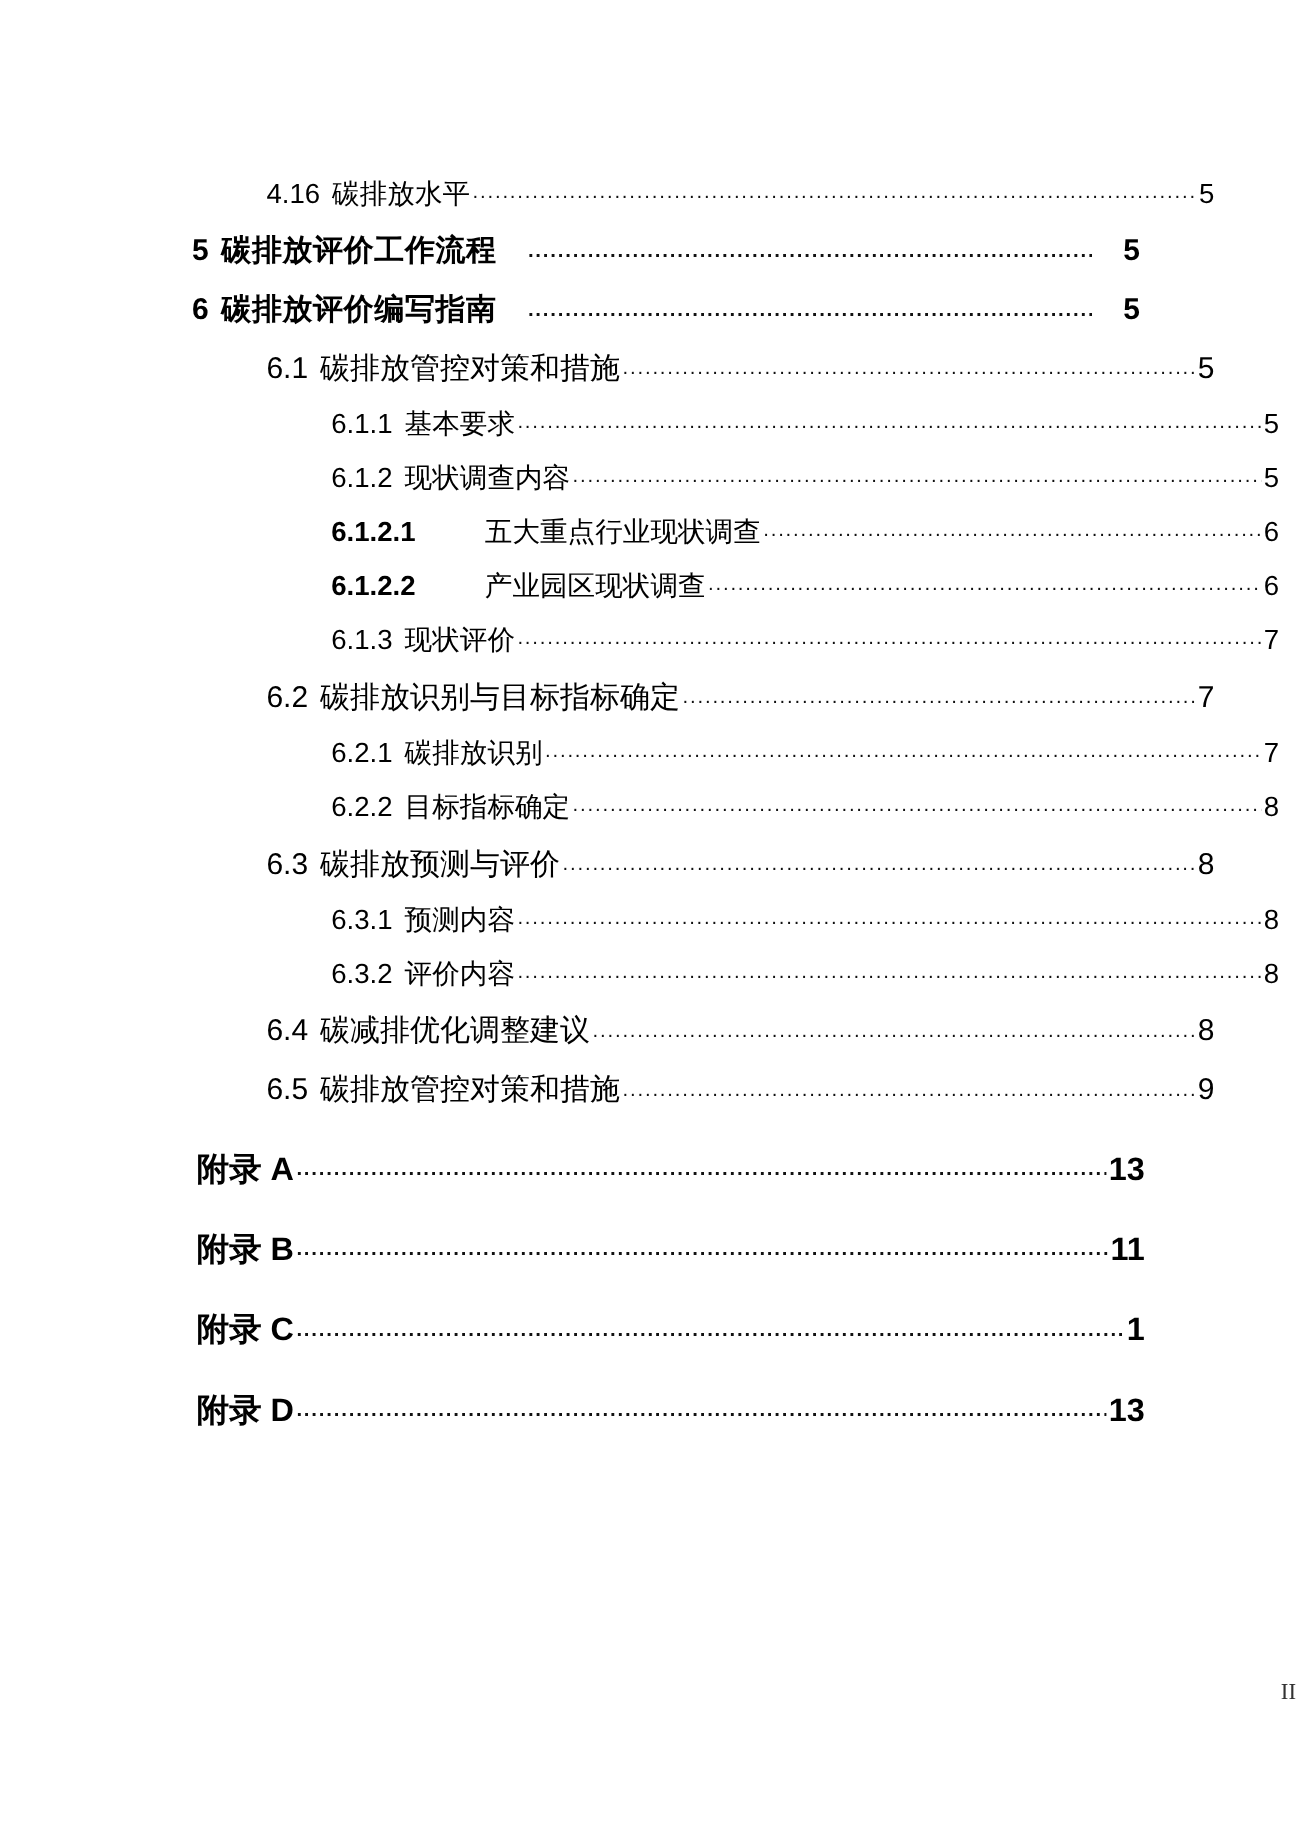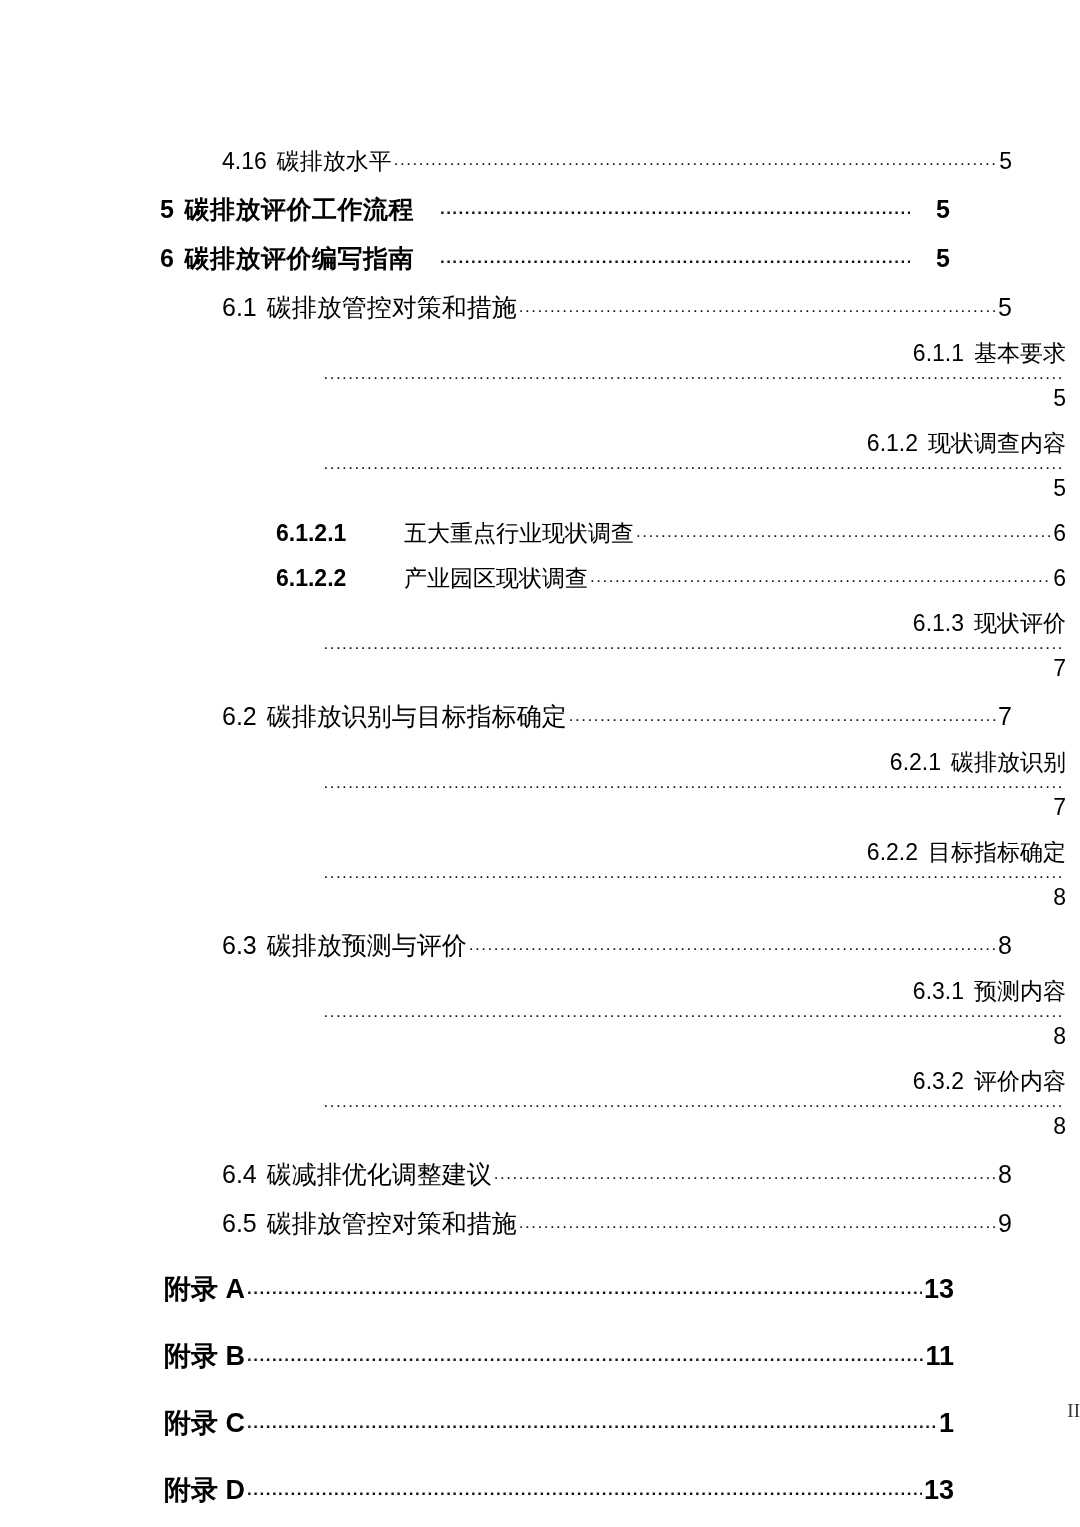--- a/index.html
+++ b/index.html
@@ -65,21 +65,20 @@
 
   .lvl-2 {
     font-size: 25px;
     margin-top: 24px;
     padding-left: 62px;
   }
   .lvl-3 {
     font-size: 23px;
     margin-top: 22px;
     padding-left: 116px;
-    flex-direction: column;
   }
   .lvl-4 {
     font-size: 23px;
     margin-top: 22px;
     padding-left: 116px;
   }
   .lvl-4 .label .num {
     display: inline-block;
     min-width: 118px;
     font-weight: bold;

